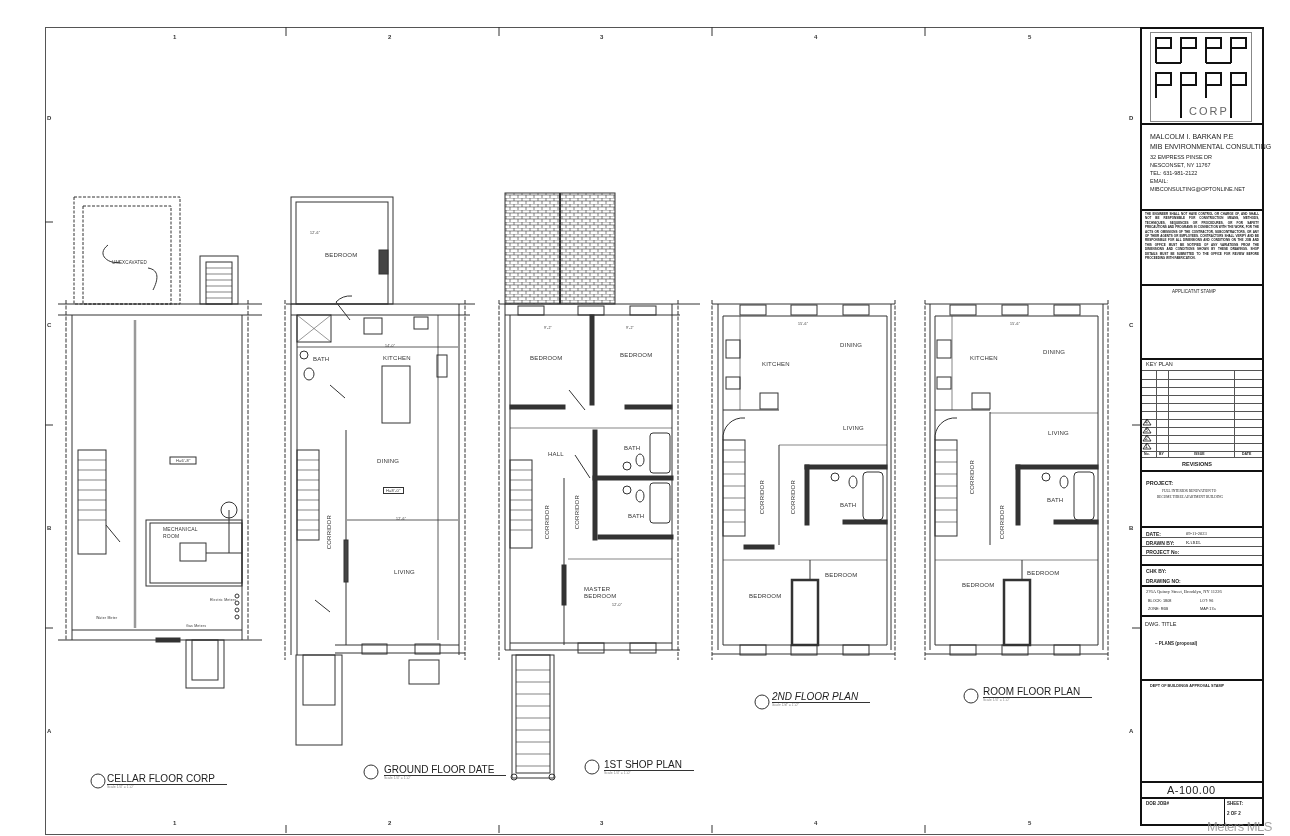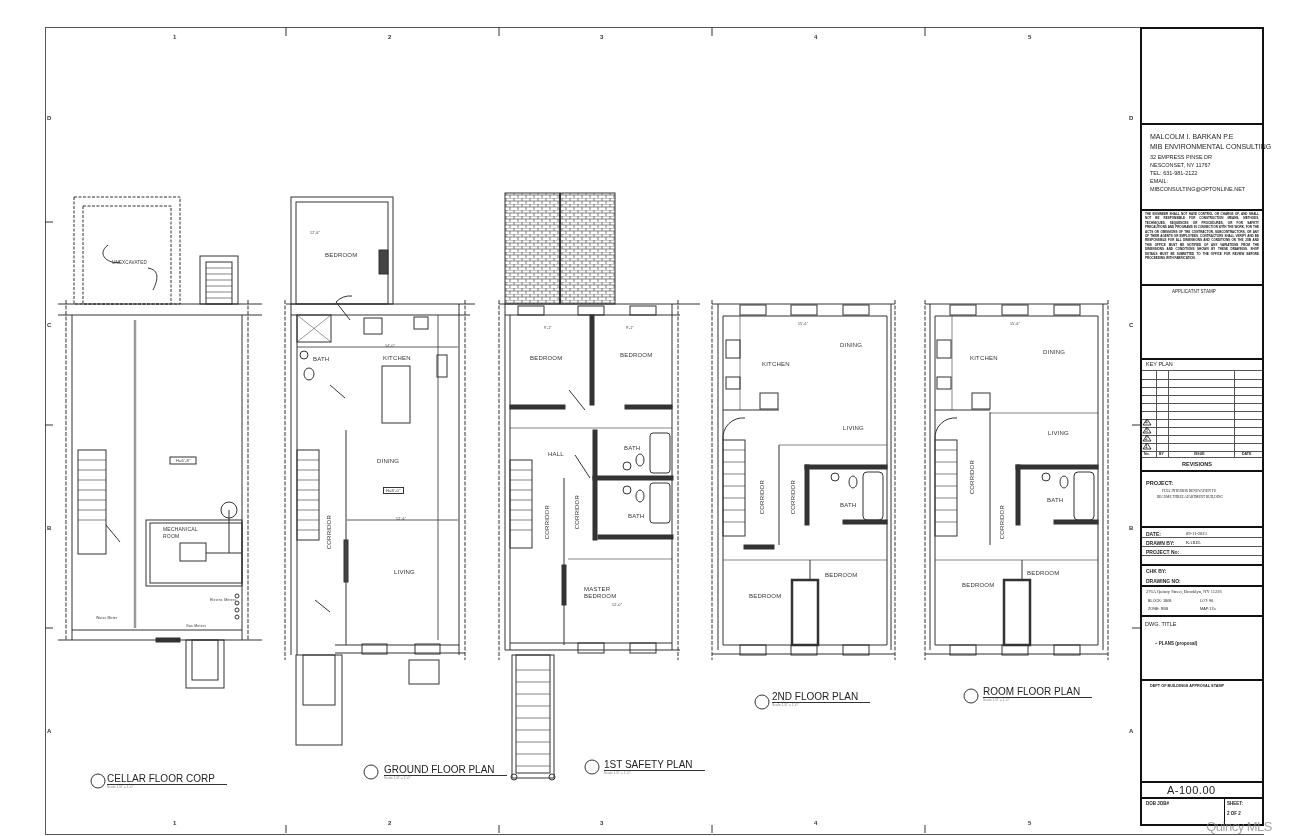--- a/index.html
+++ b/index.html
@@ -386,27 +386,43 @@
 <span class="room" style="left:1043px;top:349px;">DINING</span>
 <span class="room" style="left:1048px;top:430px;">LIVING</span>
 <span class="room v" style="left:969px;top:460px;">CORRIDOR</span>
 <span class="room v" style="left:999px;top:505px;">CORRIDOR</span>
 <span class="room" style="left:1047px;top:497px;">BATH</span>
 <span class="room" style="left:962px;top:582px;">BEDROOM</span>
 <span class="room" style="left:1027px;top:570px;">BEDROOM</span>
 <span class="room" style="left:1010px;top:322px;font-size:3.5px;">15'-6"</span>
 
 <div class="plan-title" style="left:107px;top:773px;"><span class="t">CELLAR  FLOOR CORP</span><span class="s">Scale 1/4" = 1'-0"</span></div>
-<div class="plan-title" style="left:384px;top:764px;"><span class="t">GROUND FLOOR PLAN</span><span class="s">Scale 1/4" = 1'-0"</span></div>
-<div class="plan-title" style="left:604px;top:759px;"><span class="t">1ST SAFETY PLAN</span><span class="s">Scale 1/4" = 1'-0"</span></div>
-<div class="plan-title" style="left:772px;top:691px;"><span class="t">2ND  FLOOR PLAN</span><span class="s">Scale 1/4" = 1'-0"</span></div>
+<div class="plan-title" style="left:384px;top:764px;"><span class="t">GROUND FLOOR DATE</span><span class="s">Scale 1/4" = 1'-0"</span></div>
+<div class="plan-title" style="left:604px;top:759px;"><span class="t">1ST SHOP PLAN</span><span class="s">Scale 1/4" = 1'-0"</span></div>
+<div class="plan-title" style="left:772px;top:691px;font-style:italic;"><span class="t">2ND  FLOOR PLAN</span><span class="s">Scale 1/4" = 1'-0"</span></div>
 <div class="plan-title" style="left:983px;top:686px;"><span class="t">ROOM FLOOR  PLAN</span><span class="s">Scale 1/4" = 1'-0"</span></div>
 
 <div class="tb">
 
+  <div class="abs" style="left:8px;top:3px;width:100px;height:88px;border:1px solid #888;">
+    <svg width="100" height="88">
+      <g stroke="#111" stroke-width="2" fill="none">
+        <path d="M5 30 V5 H20 V15 H5"></path>
+          <path d="M30 30 V5 H45 V15 H30"></path>
+          <path d="M55 30 V5 H70 V15 H55"></path>
+          <path d="M80 30 V5 H95 V15 H80"></path>
+        <path d="M5 65 V40 H20 V52 H5"></path>
+          <path d="M30 65 V40 H45 V52 H30"></path>
+          <path d="M55 65 V40 H70 V52 H55"></path>
+          <path d="M80 65 V40 H95 V52 H80"></path>
+        <path d="M5 30 H30 M55 30 H80 M30 65 V85 M80 65 V85"></path>
+      </g>
+    </svg>
+    <span class="abs" style="left:38px;top:72px;font-size:11px;color:#666;letter-spacing:2px;">CORP</span>
+  </div>
   <div class="tb-sec" style="top:94px;"></div>
   <span class="tb-txt" style="left:8px;top:104px;font-size:7px;">MALCOLM I. BARKAN P.E</span>
   <span class="tb-txt" style="left:8px;top:114px;font-size:7px;">MIB ENVIRONMENTAL CONSULTING</span>
   <span class="tb-txt" style="left:8px;top:125px;font-size:5.5px;">32 EMPRESS PINSE DR</span>
   <span class="tb-txt" style="left:8px;top:133px;font-size:5.5px;">NESCONSET, NY  11767</span>
   <span class="tb-txt" style="left:8px;top:141px;font-size:5.5px;">TEL: 631-981-2122</span>
   <span class="tb-txt" style="left:8px;top:149px;font-size:5.5px;">EMAIL:</span>
   <span class="tb-txt" style="left:8px;top:157px;font-size:5.5px;">MIBCONSULTING@OPTONLINE.NET</span>
   <div class="tb-sec" style="top:180px;"></div>
   <div class="abs" style="left:3px;top:183px;width:114px;height:70px;font-size:3px;line-height:4.4px;font-weight:bold;text-align:justify;overflow:hidden;color:#111;">THE ENGINEER SHALL NOT HAVE CONTROL OR CHARGE OF, AND SHALL NOT BE RESPONSIBLE FOR CONSTRUCTION MEANS, METHODS, TECHNIQUES, SEQUENCES OR PROCEDURES, OR FOR SAFETY PRECAUTIONS AND PROGRAMS IN CONNECTION WITH THE WORK, FOR THE ACTS OR OMISSIONS OF THE CONTRACTOR, SUBCONTRACTORS, OR ANY OF THEIR AGENTS OR EMPLOYEES. CONTRACTORS SHALL VERIFY AND BE RESPONSIBLE FOR ALL DIMENSIONS AND CONDITIONS ON THE JOB AND THIS OFFICE MUST BE NOTIFIED OF ANY VARIATIONS FROM THE DIMENSIONS AND CONDITIONS SHOWN BY THESE DRAWINGS. SHOP DETAILS MUST BE SUBMITTED TO THE OFFICE FOR REVIEW BEFORE PROCEEDING WITH FABRICATION.</div>
@@ -477,13 +493,13 @@
 
 <svg width="1290" height="836" style="pointer-events:none;">
   <g fill="none" stroke="#111" stroke-width="0.8">
     <path d="M1143 425 L1147 419 L1151 425 Z"></path>
     <path d="M1143 433 L1147 427 L1151 433 Z"></path>
     <path d="M1143 441 L1147 435 L1151 441 Z"></path>
     <path d="M1143 449 L1147 443 L1151 449 Z"></path>
   </g>
 </svg>
 
-<span class="watermark">Quincy MLS</span>
+<span class="watermark">Meters MLS</span>
 
 </body></html>

